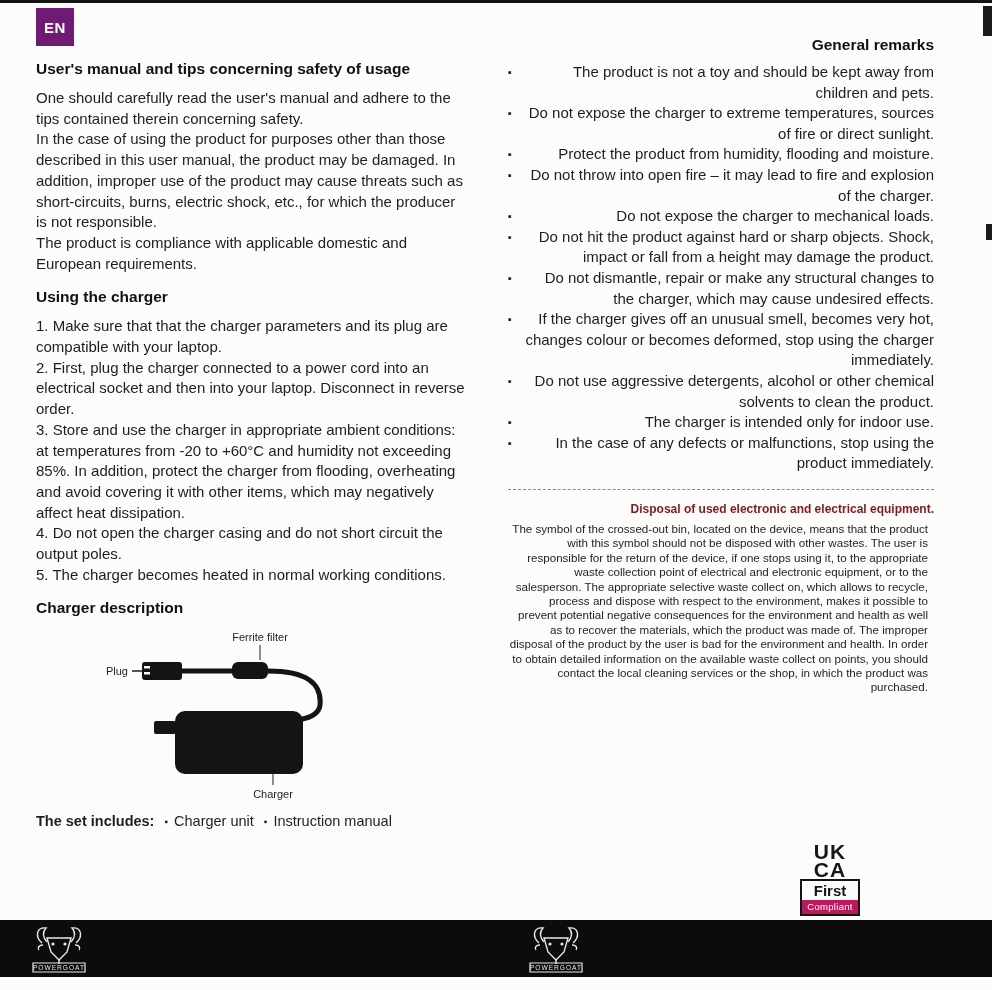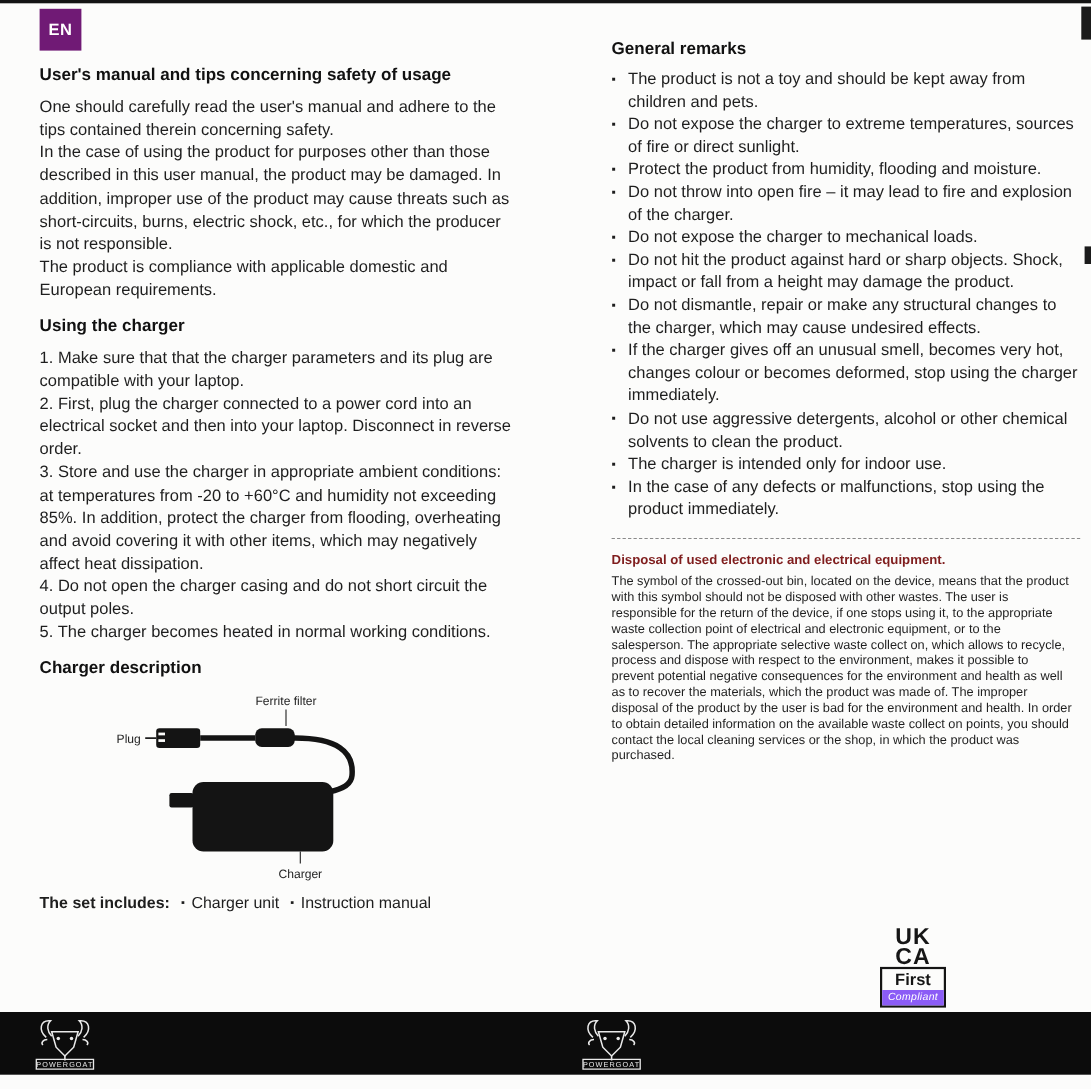--- a/index.html
+++ b/index.html
@@ -18,21 +18,21 @@
   .artifact.a1 { right:0; top:6px; width:9px; height:30px; }
   .artifact.a2 { right:0; top:224px; width:6px; height:16px; }
 
   .lang-badge {
     position:absolute; left:36px; top:8px; width:38px; height:38px;
     background:#701a75; color:#fff; font-weight:bold; font-size:15px;
     display:flex; align-items:center; justify-content:center; letter-spacing:.5px;
   }
 
   .col-left  { position:absolute; left:36px;  top:60px; width:434px; }
-  .col-right { position:absolute; left:556px; top:36px; width:426px; }
+  .col-right { position:absolute; left:508px; top:36px; width:426px;text-align:right; }
 
   .h-section { font-size:15.5px; font-weight:bold; color:#111; margin:14px 0 10px; }
   .col-left .h-section:first-child { margin-top:0; }
   .col-right .h-section:first-child { margin-top:0; margin-bottom:8px; }
 
   .body-text { font-size:15px; line-height:20.7px; }
   .body-text div { margin:0; }
 
   ul.remarks { list-style:none; font-size:15px; line-height:20.6px; }
   ul.remarks li { position:relative; padding-left:15px; }
@@ -53,21 +53,21 @@
   .set-item { margin-left:6px; }
   .set-item::before { content:"▪"; font-size:10px; margin-right:6px; position:relative; top:-1px; }
 
   .certs {
     position:absolute; left:703px; top:843px; width:254px; height:52px;
     display:flex; align-items:center; justify-content:space-between;flex-direction:column;
   }
   .ukca { font-weight:bold; font-size:21px; line-height:18px; letter-spacing:1px; color:#161616; }
   .rohs { border:2px solid #141414; text-align:center; }
   .rohs .rohs-top { font-weight:bold; font-size:15px; padding:0 8px; line-height:19px; color:#141414; }
-  .rohs .rohs-bottom { background:#8b5cf6; color:#fff; font-size:9.5px; padding:1px 5px 2px; letter-spacing:.3px;font-style:italic; }
+  .rohs .rohs-bottom { background:#be185d; color:#fff; font-size:9.5px; padding:1px 5px 2px; letter-spacing:.3px; }
   .ce { font-size:29px; font-weight:bold; letter-spacing:4px; color:#1a1a1a; }
   .recycle { font-size:30px; color:#161616; line-height:30px; }
 
   .footer-bar {
     position:absolute; left:0; top:920px; width:992px; height:57px;
     background:#0c0c0c; display:flex; align-items:center;
   }
   .logo-slot { position:absolute; top:4px; }
   .logo-1 { left:30px; }
   .logo-2 { left:527px; }

